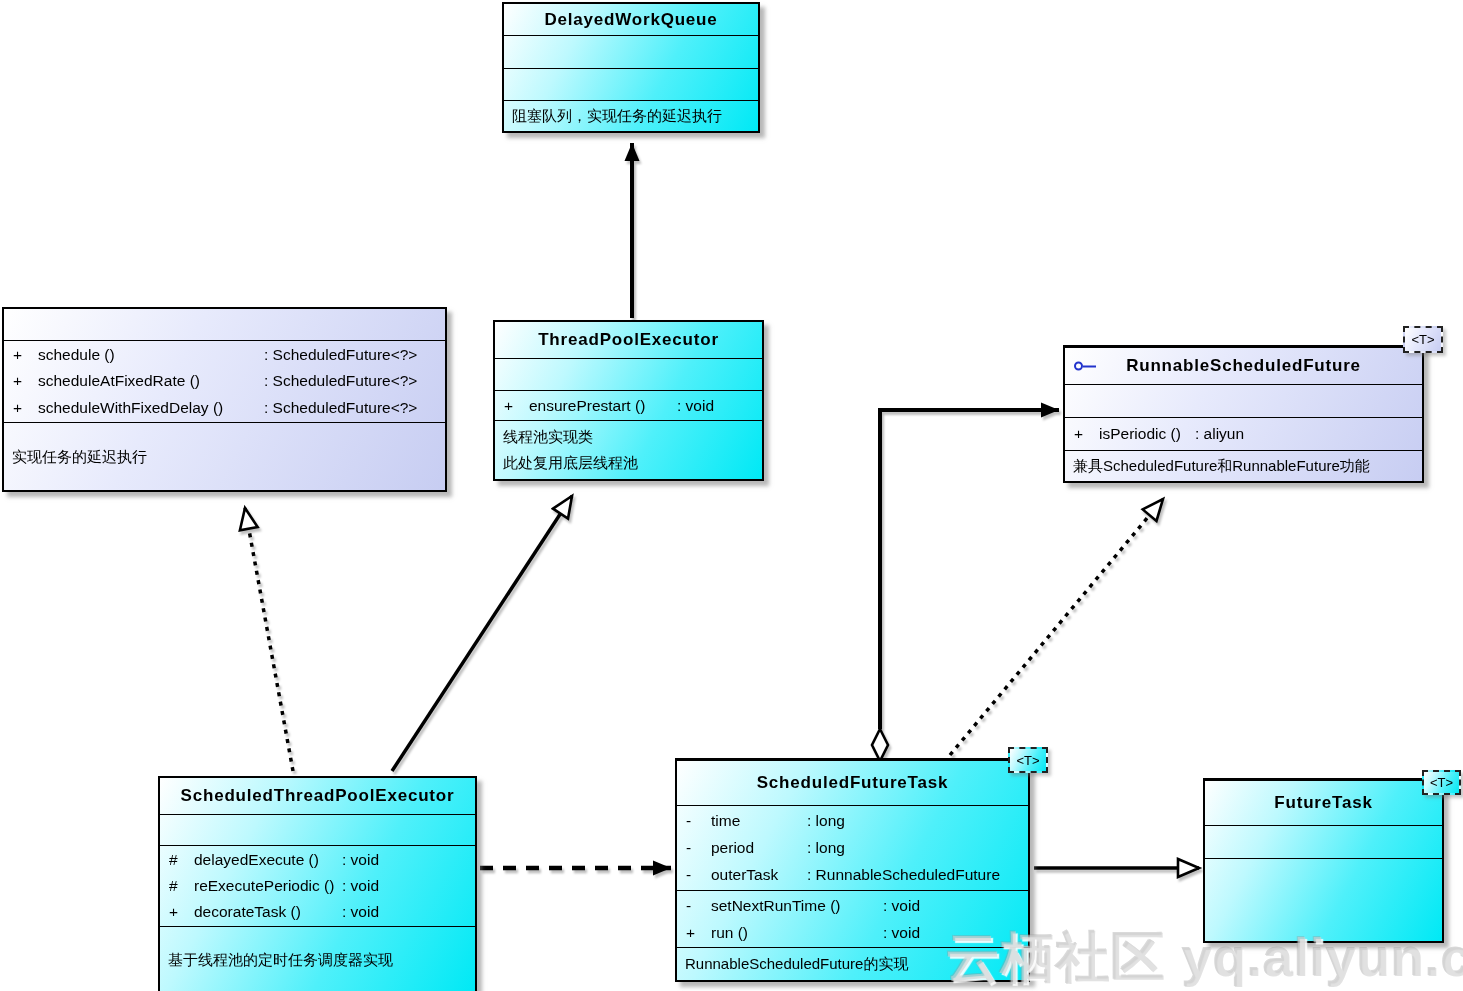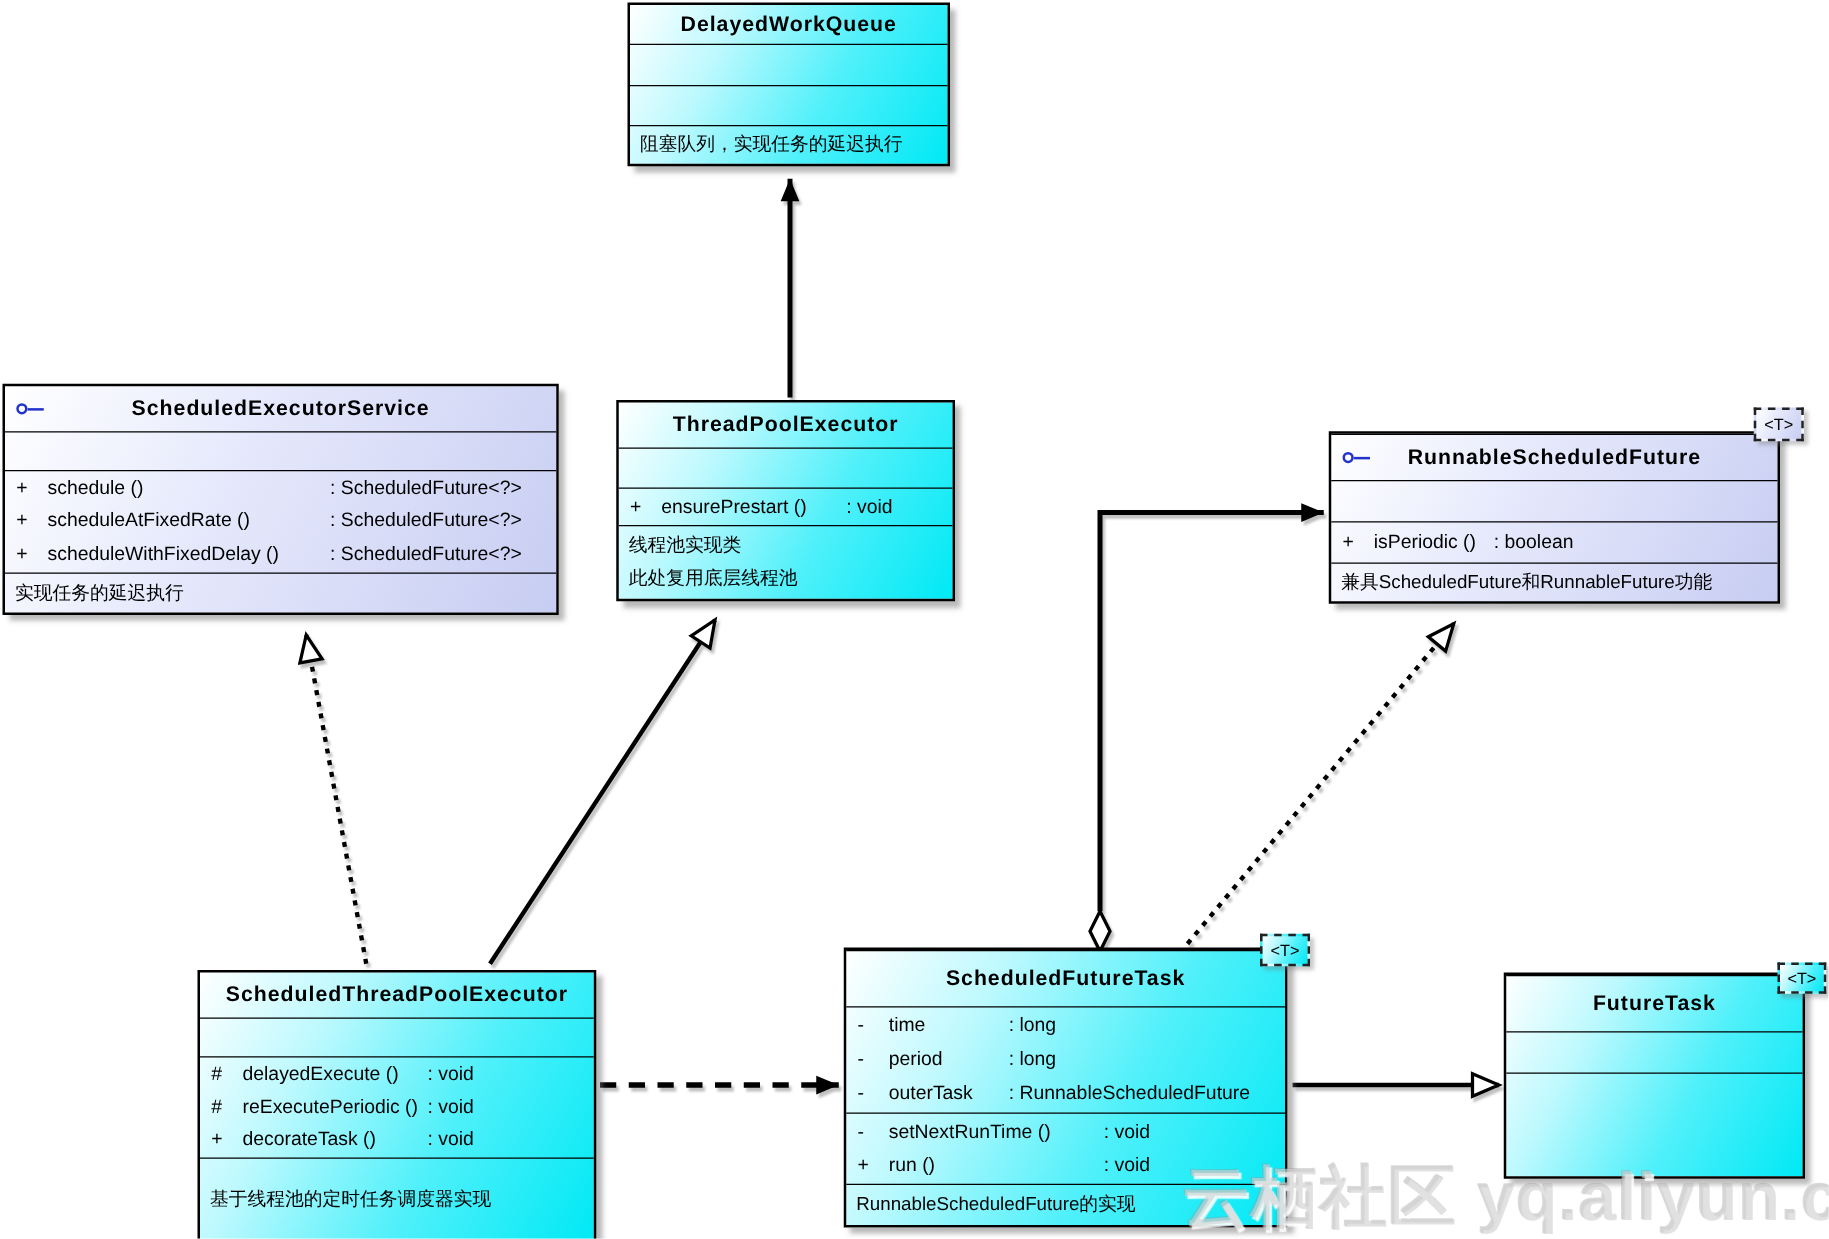--- a/index.html
+++ b/index.html
@@ -83,27 +83,20 @@
   <div class="uml-box cyan" style="left:502px;top:2px;width:258px;height:131px">
     <div class="sec title" style="height:31px;flex:0 0 auto">DelayedWorkQueue</div>
     <div class="sec" style="height:33px;flex:0 0 auto"></div>
     <div class="sec" style="height:32px;flex:0 0 auto"></div>
     <div class="sec note">
         <div class="note-line">阻塞队列，实现任务的延迟执行</div>
       </div>
   </div>
 
   <div class="uml-box lav" style="left:2px;top:307px;width:445px;height:185px">
-    <div class="sec title" style="height:36px;flex:0 0 auto">
-      <span class="lolli">
-          <i class="c"></i>
-          <i class="l"></i>
-        </span>
-      <span>ScheduledExecutorService</span>
-    </div>
     <div class="sec" style="height:31px;flex:0 0 auto"></div>
     <div class="sec members" style="height:82px;flex:0 0 auto;--namew:226px">
         <div class="mrow">
           <span class="vis">+</span>
           <span class="mname">schedule ()</span>
           <span class="mtype">: ScheduledFuture&lt;?&gt;</span>
         </div>
         <div class="mrow">
           <span class="vis">+</span>
           <span class="mname">scheduleAtFixedRate ()</span>
@@ -143,21 +136,21 @@
           <i class="c"></i>
           <i class="l"></i>
         </span>
       <span>RunnableScheduledFuture</span>
     </div>
     <div class="sec" style="height:33px;flex:0 0 auto"></div>
     <div class="sec members" style="height:33px;flex:0 0 auto;--namew:96px">
         <div class="mrow">
           <span class="vis">+</span>
           <span class="mname">isPeriodic ()</span>
-          <span class="mtype">: boolean</span>
+          <span class="mtype">: aliyun</span>
         </div>
       </div>
     <div class="sec note">
         <div class="note-line">兼具ScheduledFuture和RunnableFuture功能</div>
       </div>
   </div>
 
   <div class="uml-box cyan" style="left:158px;top:776px;width:319px;height:219px">
     <div class="sec title" style="height:36px;flex:0 0 auto">ScheduledThreadPoolExecutor</div>
     <div class="sec" style="height:31px;flex:0 0 auto"></div>

